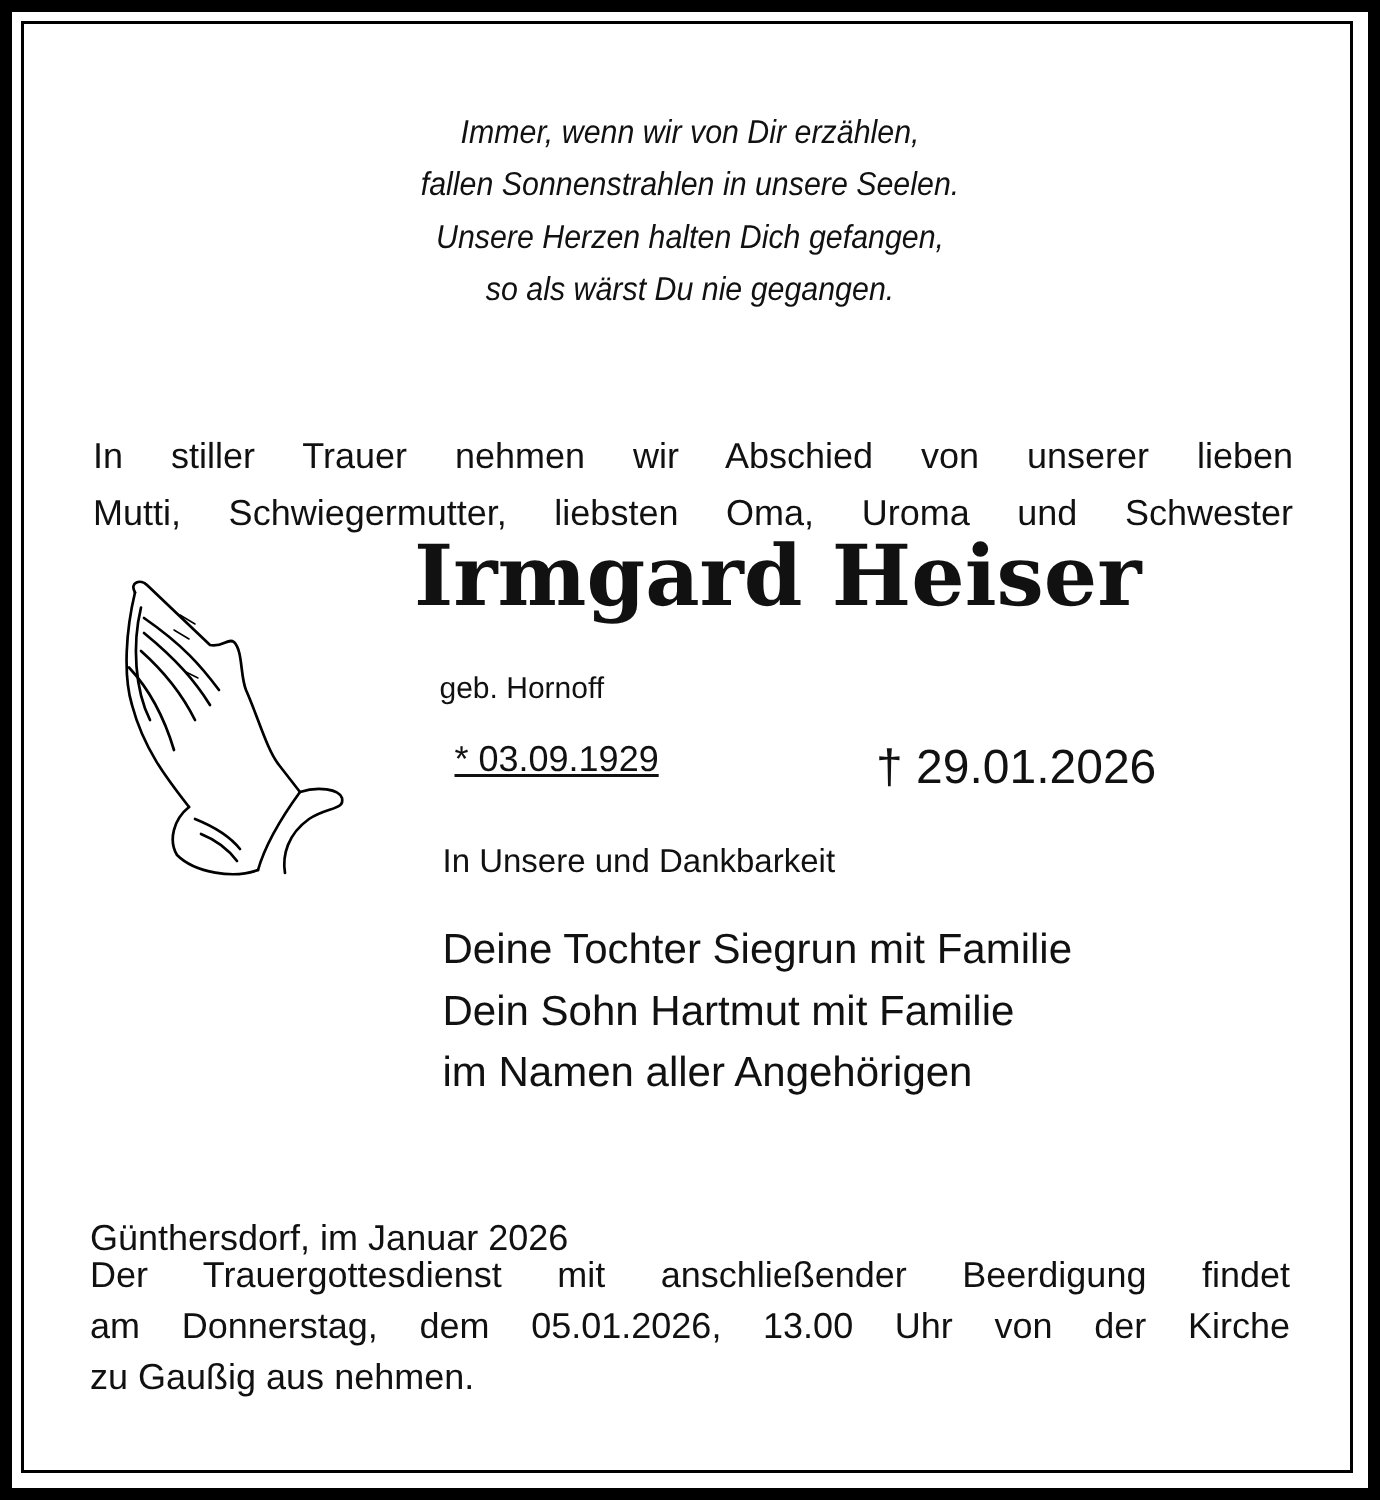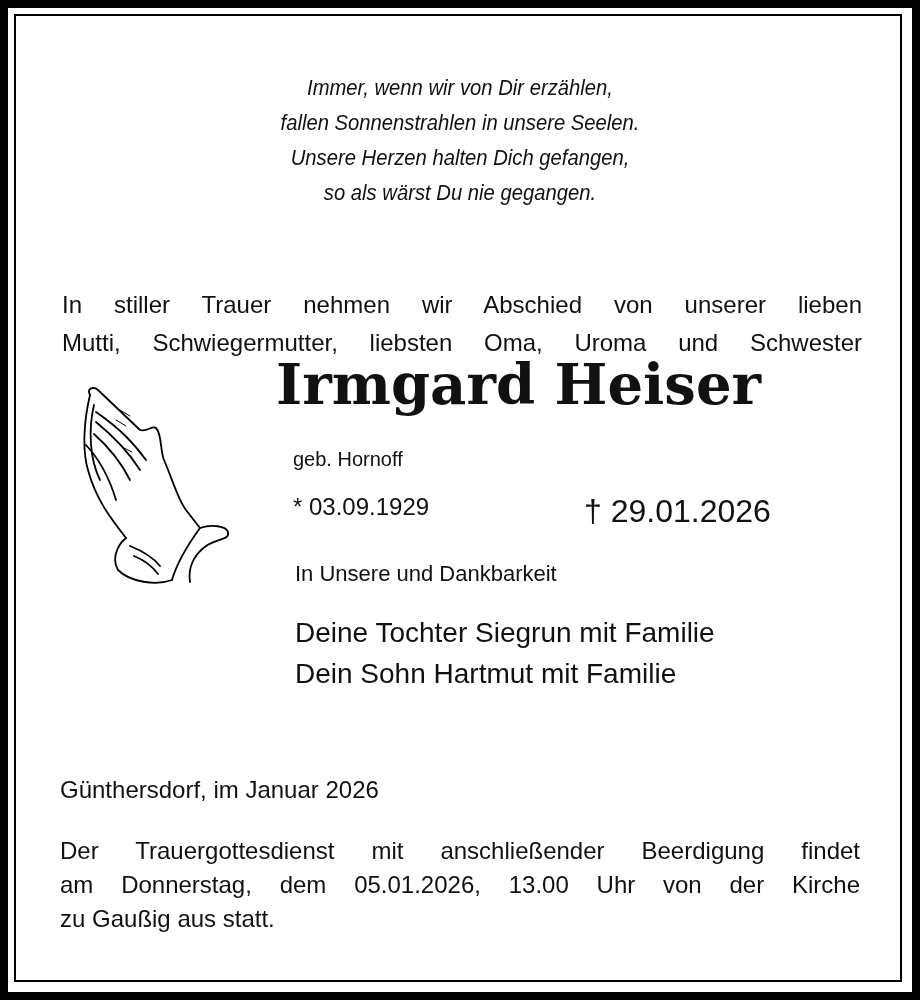--- a/index.html
+++ b/index.html
@@ -6,25 +6,25 @@
   body { width:920px; height:1000px; position:relative; overflow:hidden; }
   .frame-outer { position:absolute; left:8px; top:8px; width:904px; height:984px; background:#fff; }
   .frame-inner { position:absolute; left:14px; top:14px; width:888px; height:968px; border:2px solid #000; box-sizing:border-box; background:#fff; }
   .txt { font-family:"Liberation Sans", sans-serif; color:#111; position:absolute; }
   .poem { left:0; width:920px; top:70px; text-align:center; font-style:italic; font-size:22px; line-height:35px; transform:scaleX(0.92); }
   .poem div { white-space:nowrap; }
   .intro { left:62px; width:800px; top:238px; font-size:24px; line-height:38px; text-align:justify; text-align-last:justify;margin-top:48px; }
   .intro div { text-align:justify; text-align-last:justify; }
   .name { left:276px; top:352px; font-family:"DejaVu Serif", "Liberation Serif", serif; font-weight:bold; font-size:56px; letter-spacing:0px; line-height:64px; white-space:nowrap; }
   .geb { left:293px; top:438px; font-size:20px;margin-top:10px; }
-  .born { left:293px; top:493px; font-size:24px; }
+  .born { left:303px; top:493px; font-size:24px;text-decoration:underline; }
   .died { left:584px; top:493px; font-size:32px; }
   .love { left:295px; top:561px; font-size:22px; }
   .mourners { left:295px; top:612px; font-size:28px; font-weight:normal; line-height:41px; }
-  .place { left:60px; top:776px; font-size:24px; }
+  .place { left:60px; top:812px; font-size:24px; }
   .service { left:60px; width:800px; top:834px; font-size:24px; line-height:34px; }
   .service .j { text-align:justify; text-align-last:justify; }
   .hands { position:absolute; left:60px; top:360px; width:170px; height:225px; }
 </style>
 </head>
 <body>
 
 <div class="frame-outer"></div>
 <div class="frame-inner"></div>
 
@@ -58,21 +58,22 @@
 
 <div class="txt name">Irmgard Heiser</div>
 <div class="txt geb">geb. Hornoff</div>
 <div class="txt born">* 03.09.1929</div>
 <div class="txt died">† 29.01.2026</div>
 
 <div class="txt love">In Unsere und Dankbarkeit</div>
 <div class="txt mourners">
   <div>Deine Tochter Siegrun mit Familie</div>
   <div>Dein Sohn Hartmut mit Familie</div>
+  <div>im Namen aller Angehörigen</div>
 </div>
 
 <div class="txt place">Günthersdorf, im Januar 2026</div>
 
 <div class="txt service">
   <div class="j">Der Trauergottesdienst mit anschließender Beerdigung findet</div>
   <div class="j">am Donnerstag, dem 05.01.2026, 13.00 Uhr von der Kirche</div>
-  <div>zu Gaußig aus statt.</div>
+  <div>zu Gaußig aus nehmen.</div>
 </div>
 
 </body></html>

